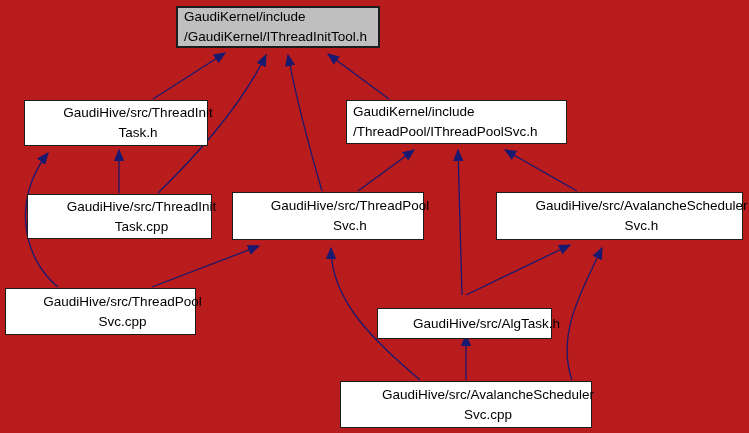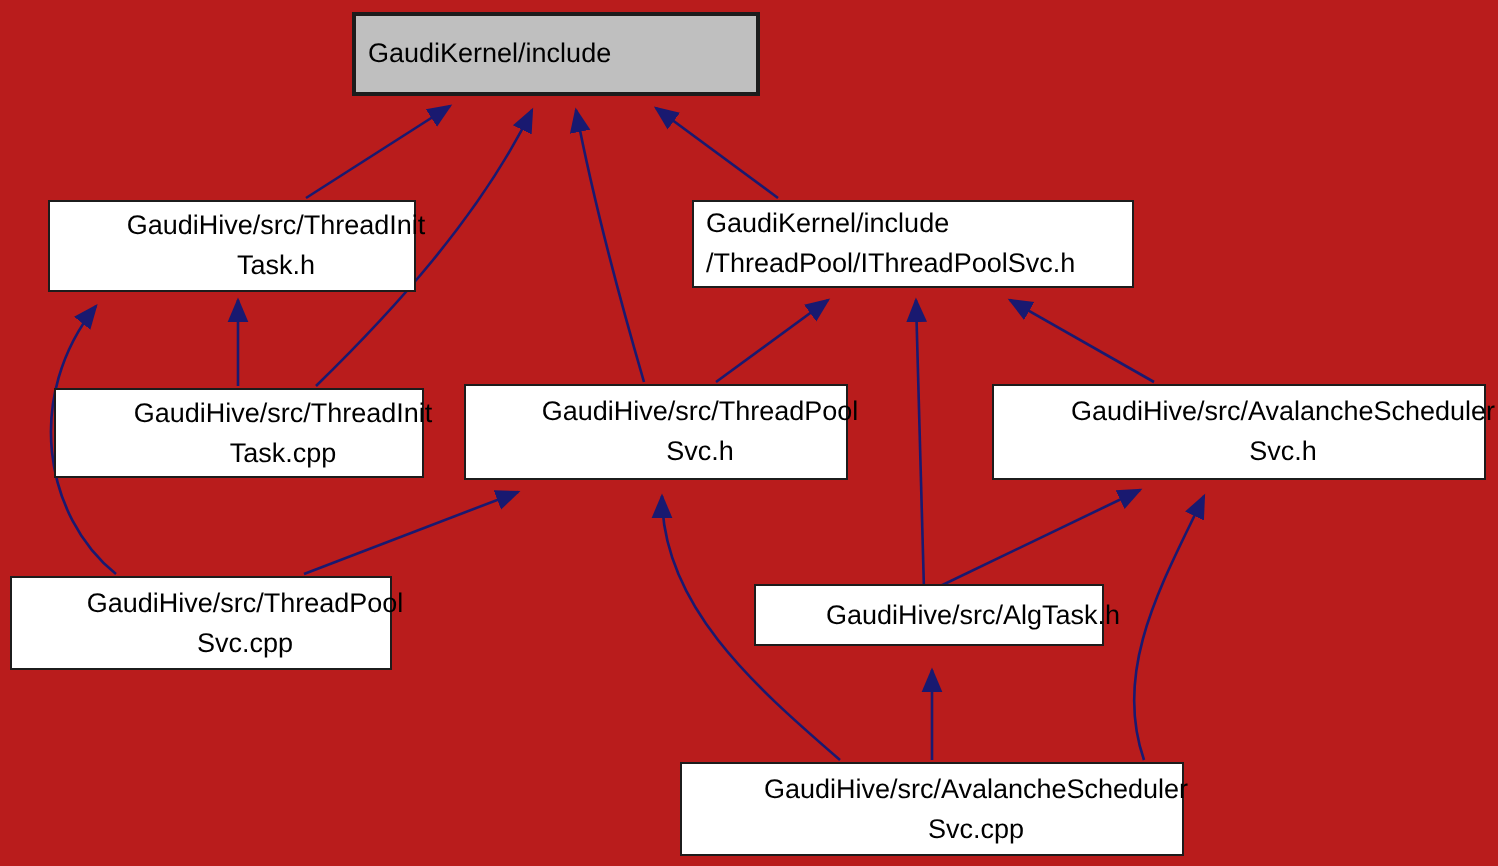--- a/index.html
+++ b/index.html
@@ -47,21 +47,21 @@
     padding-right: 4px;
   }
   
   #n-ithreadinittool-h      { left: 176px; top:   6px; width: 204px; height: 42px; }
   #n-threadinittask-h       { left:  24px; top: 100px; width: 184px; height: 46px; }
   #n-ithreadpoolsvc-h       { left: 346px; top: 100px; width: 221px; height: 44px; }
   #n-threadinittask-cpp     { left:  27px; top: 194px; width: 185px; height: 45px; }
   #n-threadpoolsvc-h        { left: 232px; top: 192px; width: 192px; height: 48px; }
   #n-avalanchesvc-h         { left: 496px; top: 192px; width: 247px; height: 48px; }
   #n-threadpoolsvc-cpp      { left:   5px; top: 288px; width: 191px; height: 47px; }
-  #n-algtask-h              { left: 377px; top: 292px; width: 175px; height: 31px; }
+  #n-algtask-h              { left: 377px; top: 308px; width: 175px; height: 31px; }
   #n-avalanchesvc-cpp       { left: 340px; top: 381px; width: 252px; height: 47px; }
 </style>
 </head>
 <body>
 
 <div class="graph-wrap">
 
   <svg class="edges" viewBox="0 0 749 433" xmlns="http://www.w3.org/2000/svg">
     <defs>
       <marker id="arrow" viewBox="0 0 10 10" refX="8.5" refY="5" markerWidth="10" markerHeight="10" orient="auto">
@@ -81,20 +81,21 @@
       <path marker-end="url(#arrow)" d="M577,191 L505,150"></path>
       <path marker-end="url(#arrow)" d="M466,295 L570,245"></path>
       <path marker-end="url(#arrow)" d="M420,380 C376,342 331,302 331,248"></path>
       <path marker-end="url(#arrow)" d="M466,380 L466,335"></path>
       <path marker-end="url(#arrow)" d="M572,380 C556,334 582,290 602,248"></path>
     </g>
   </svg>
 
   <div class="node current pathalign" id="n-ithreadinittool-h">
     <span>GaudiKernel/include</span>
+    <span>/GaudiKernel/IThreadInitTool.h</span>
   </div>
 
   <div class="node" id="n-threadinittask-h">
     <span>GaudiHive/src/ThreadInit</span>
     <span>Task.h</span>
   </div>
 
   <div class="node pathalign" id="n-ithreadpoolsvc-h">
     <span>GaudiKernel/include</span>
     <span>/ThreadPool/IThreadPoolSvc.h</span>

